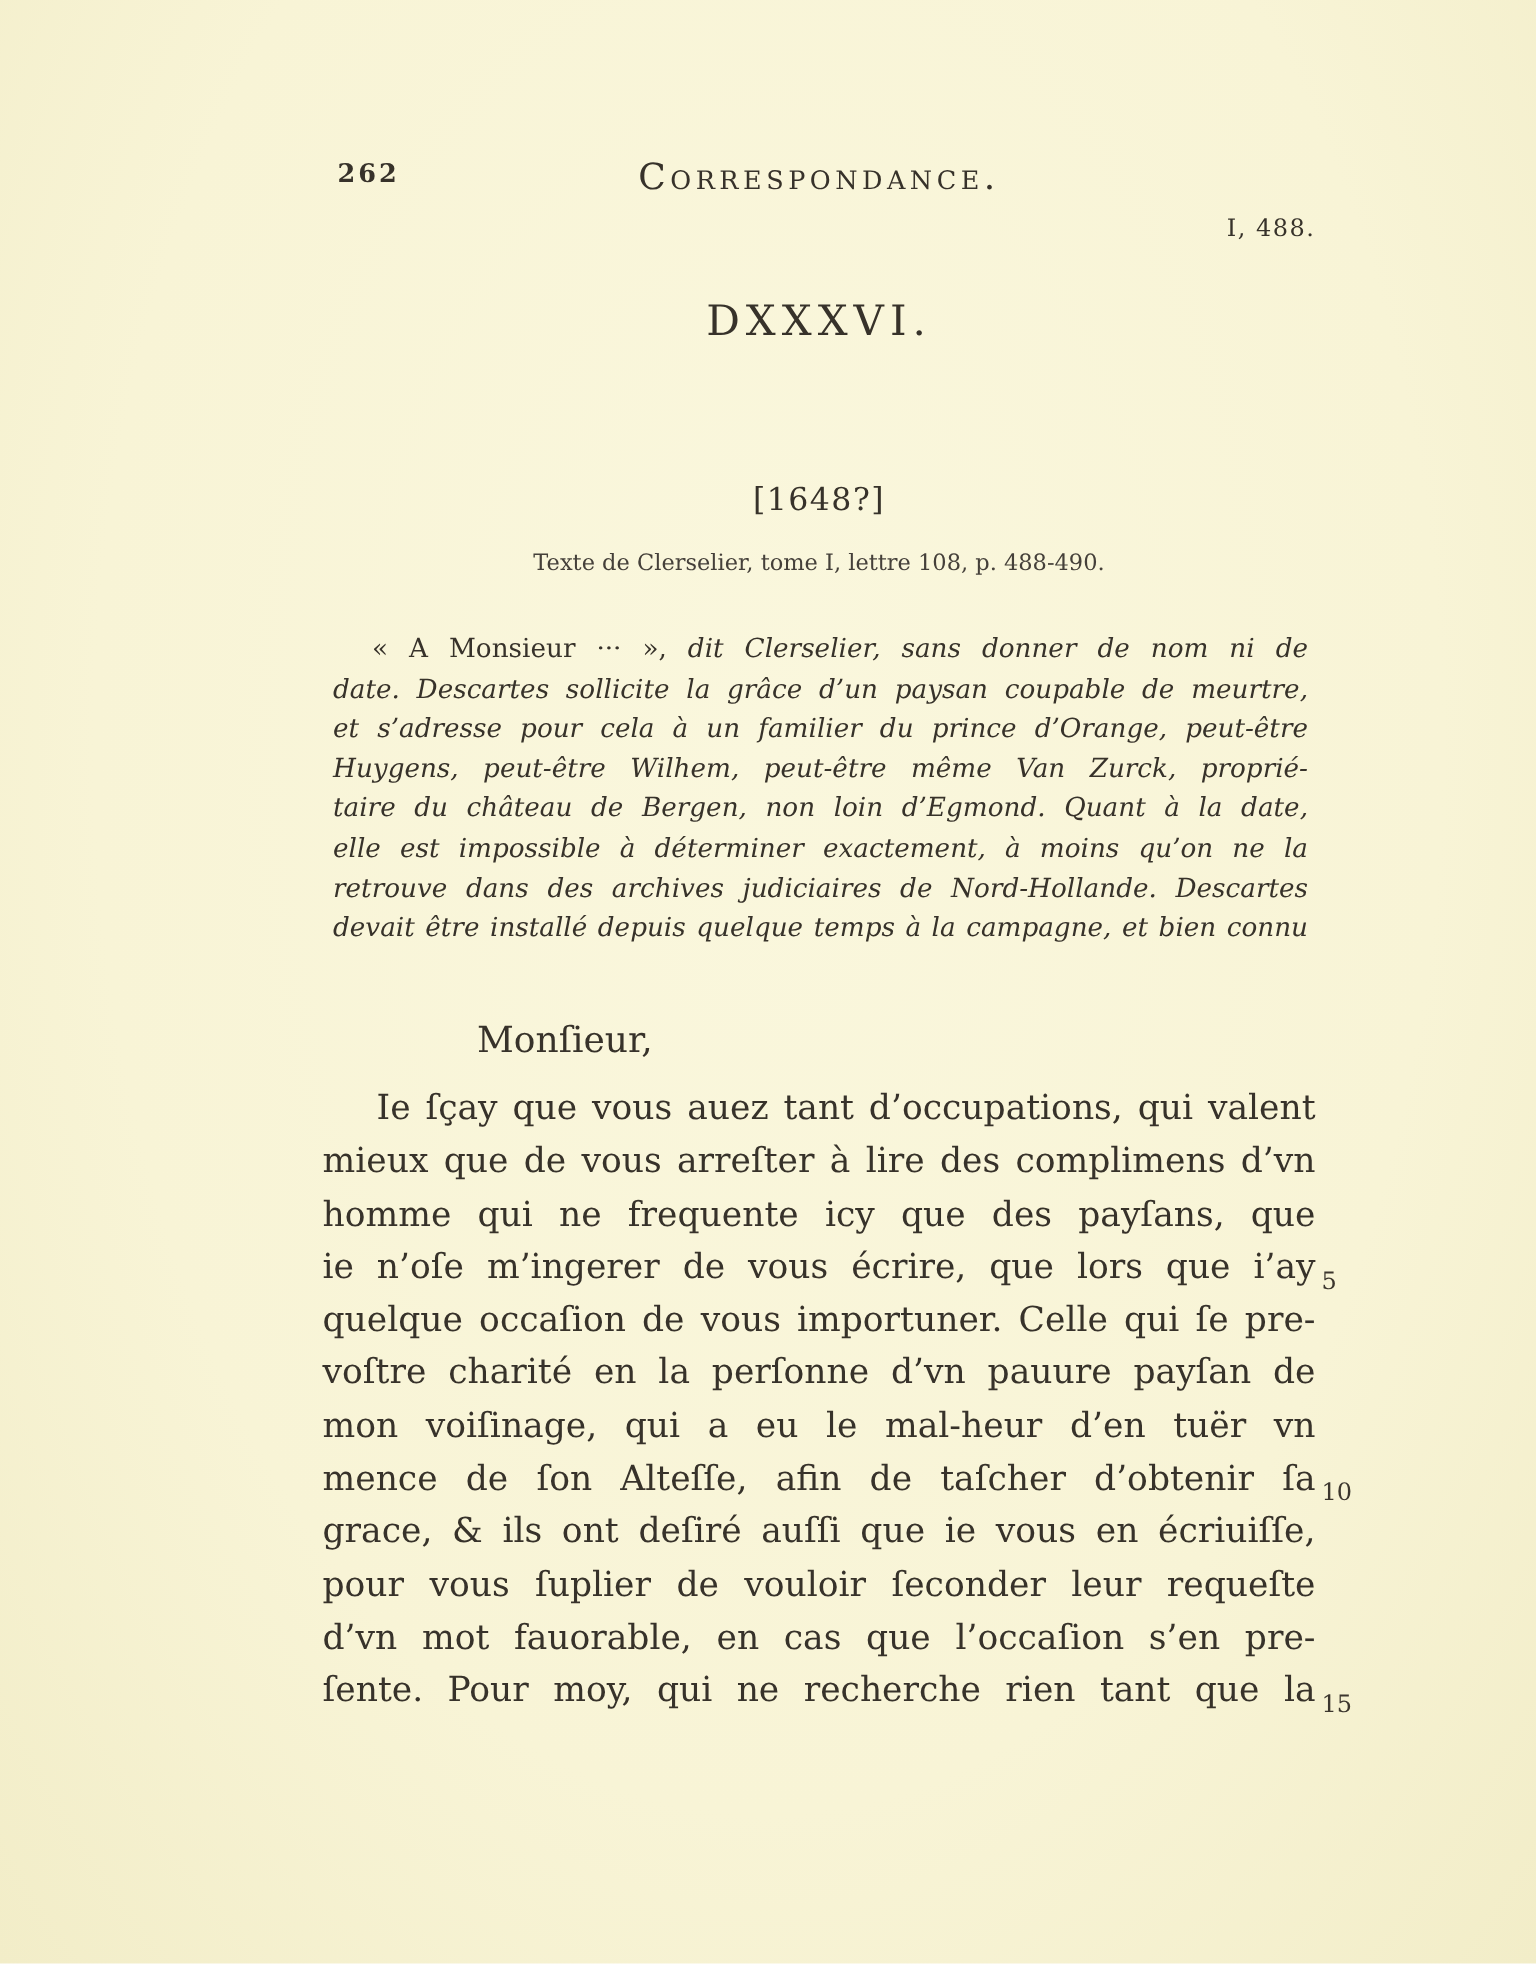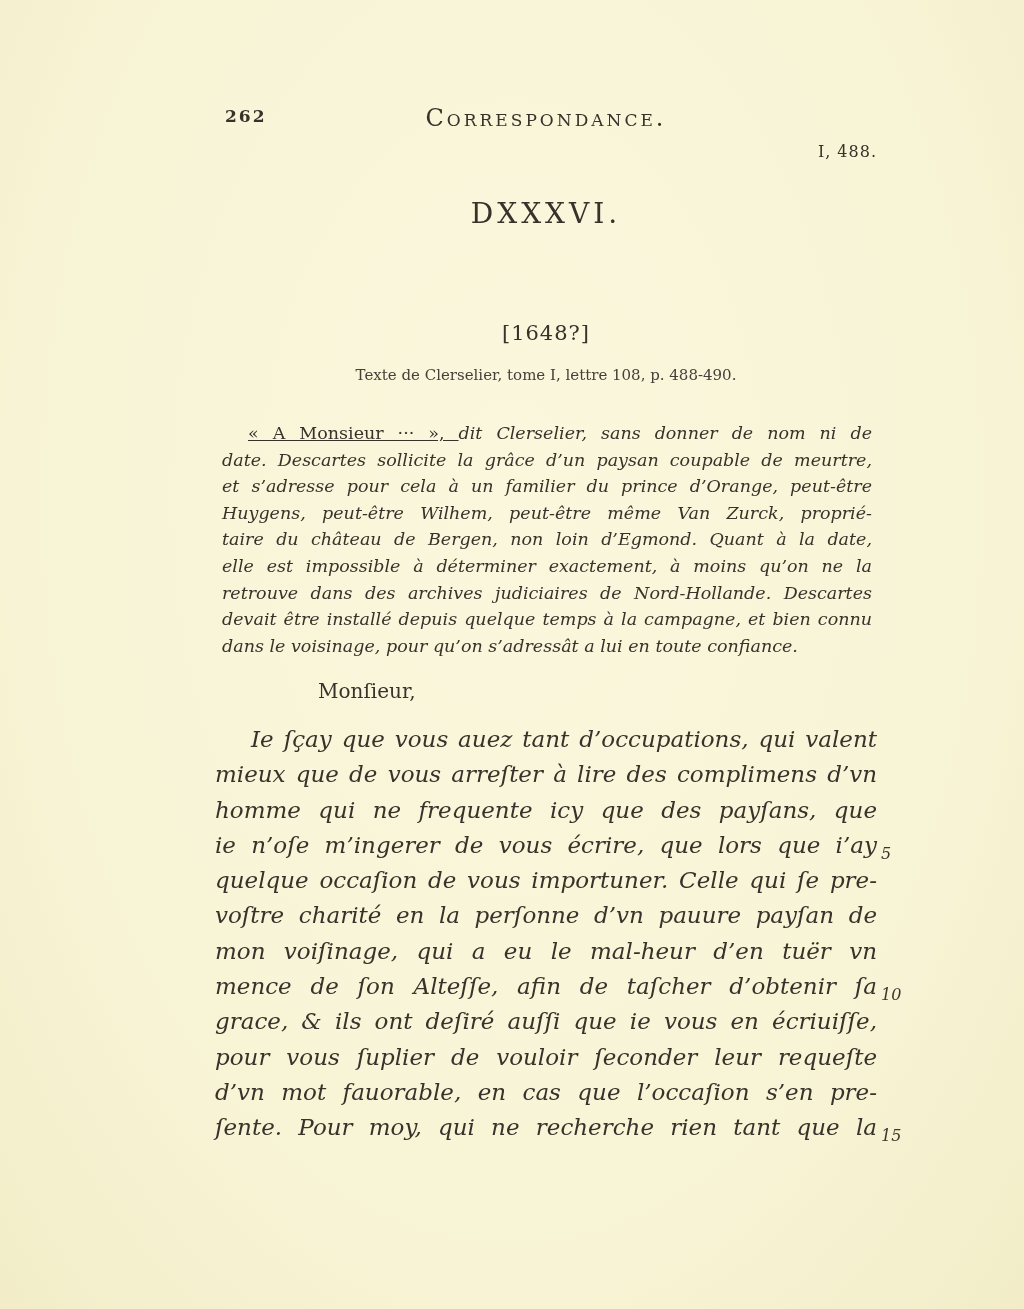--- a/index.html
+++ b/index.html
@@ -24,26 +24,26 @@
   .ldate    { position: absolute; top: 321px; left: 215px; width: 662px; text-align: center;
               font-size: 21px; letter-spacing: 1px; }
   .source   { position: absolute; top: 366px; left: 215px; width: 662px; text-align: center;
               font-size: 15px; color: #45403a; }
 
   .note { position: absolute; top: 420px; left: 222px; width: 650px;
           font-style: italic; font-size: 17.5px; }
   .nline { line-height: 26.6px; text-align: justify; text-align-last: justify; }
   .nline.lastline { text-align: left; text-align-last: left; }
   .nline.indent { text-indent: 26px; }
-  .roman { font-style: normal; text-decoration: underline; }
+  .roman { font-style: normal; }
 
-  .salutation { position: absolute; top: 679px; left: 318px; font-size: 20px; }
+  .salutation { position: absolute; top: 679px; left: 318px; font-size: 24px; }
 
   .lbody { position: absolute; top: 722px; left: 215px; width: 662px; font-size: 23px; }
-  .bline { position: relative; line-height: 35.3px; text-align: justify; text-align-last: justify; font-style: italic; }
+  .bline { position: relative; line-height: 35.3px; text-align: justify; text-align-last: justify; }
   .bline.indent { text-indent: 36px; }
   .ln { position: absolute; right: -46px; top: 8px; width: 42px; text-align: left;
         font-size: 16px; color: #3c362e; text-align-last: left; }
 </style>
 </head>
 <body>
 
 <div class="page">
 
   <div class="hdr">
@@ -58,21 +58,20 @@
 
   <div class="note">
     <div class="nline indent"><span class="roman">« A Monsieur ··· », </span><span>dit Clerselier, sans donner de nom ni de</span></div>
     <div class="nline">date. Descartes sollicite la grâce d’un paysan coupable de meurtre,</div>
     <div class="nline">et s’adresse pour cela à un familier du prince d’Orange, peut-être</div>
     <div class="nline">Huygens, peut-être Wilhem, peut-être même Van Zurck, proprié-</div>
     <div class="nline">taire du château de Bergen, non loin d’Egmond. Quant à la date,</div>
     <div class="nline">elle est impossible à déterminer exactement, à moins qu’on ne la</div>
     <div class="nline">retrouve dans des archives judiciaires de Nord-Hollande. Descartes</div>
     <div class="nline">devait être installé depuis quelque temps à la campagne, et bien connu</div>
-    <div class="nline lastline">dans le voisinage, pour qu’on s’adressât a lui en toute confiance.</div>
   </div>
 
   <div class="salutation">Monſieur,</div>
 
   <div class="lbody">
     <div class="bline indent"><span>Ie ſçay que vous auez tant d’occupations, qui valent</span><span class="ln"></span></div>
     <div class="bline"><span>mieux que de vous arreſter à lire des complimens d’vn</span><span class="ln"></span></div>
     <div class="bline"><span>homme qui ne frequente icy que des payſans, que</span><span class="ln"></span></div>
     <div class="bline"><span>ie n’oſe m’ingerer de vous écrire, que lors que i’ay</span><span class="ln">5</span></div>
     <div class="bline"><span>quelque occaſion de vous importuner. Celle qui ſe pre-</span><span class="ln"></span></div>

